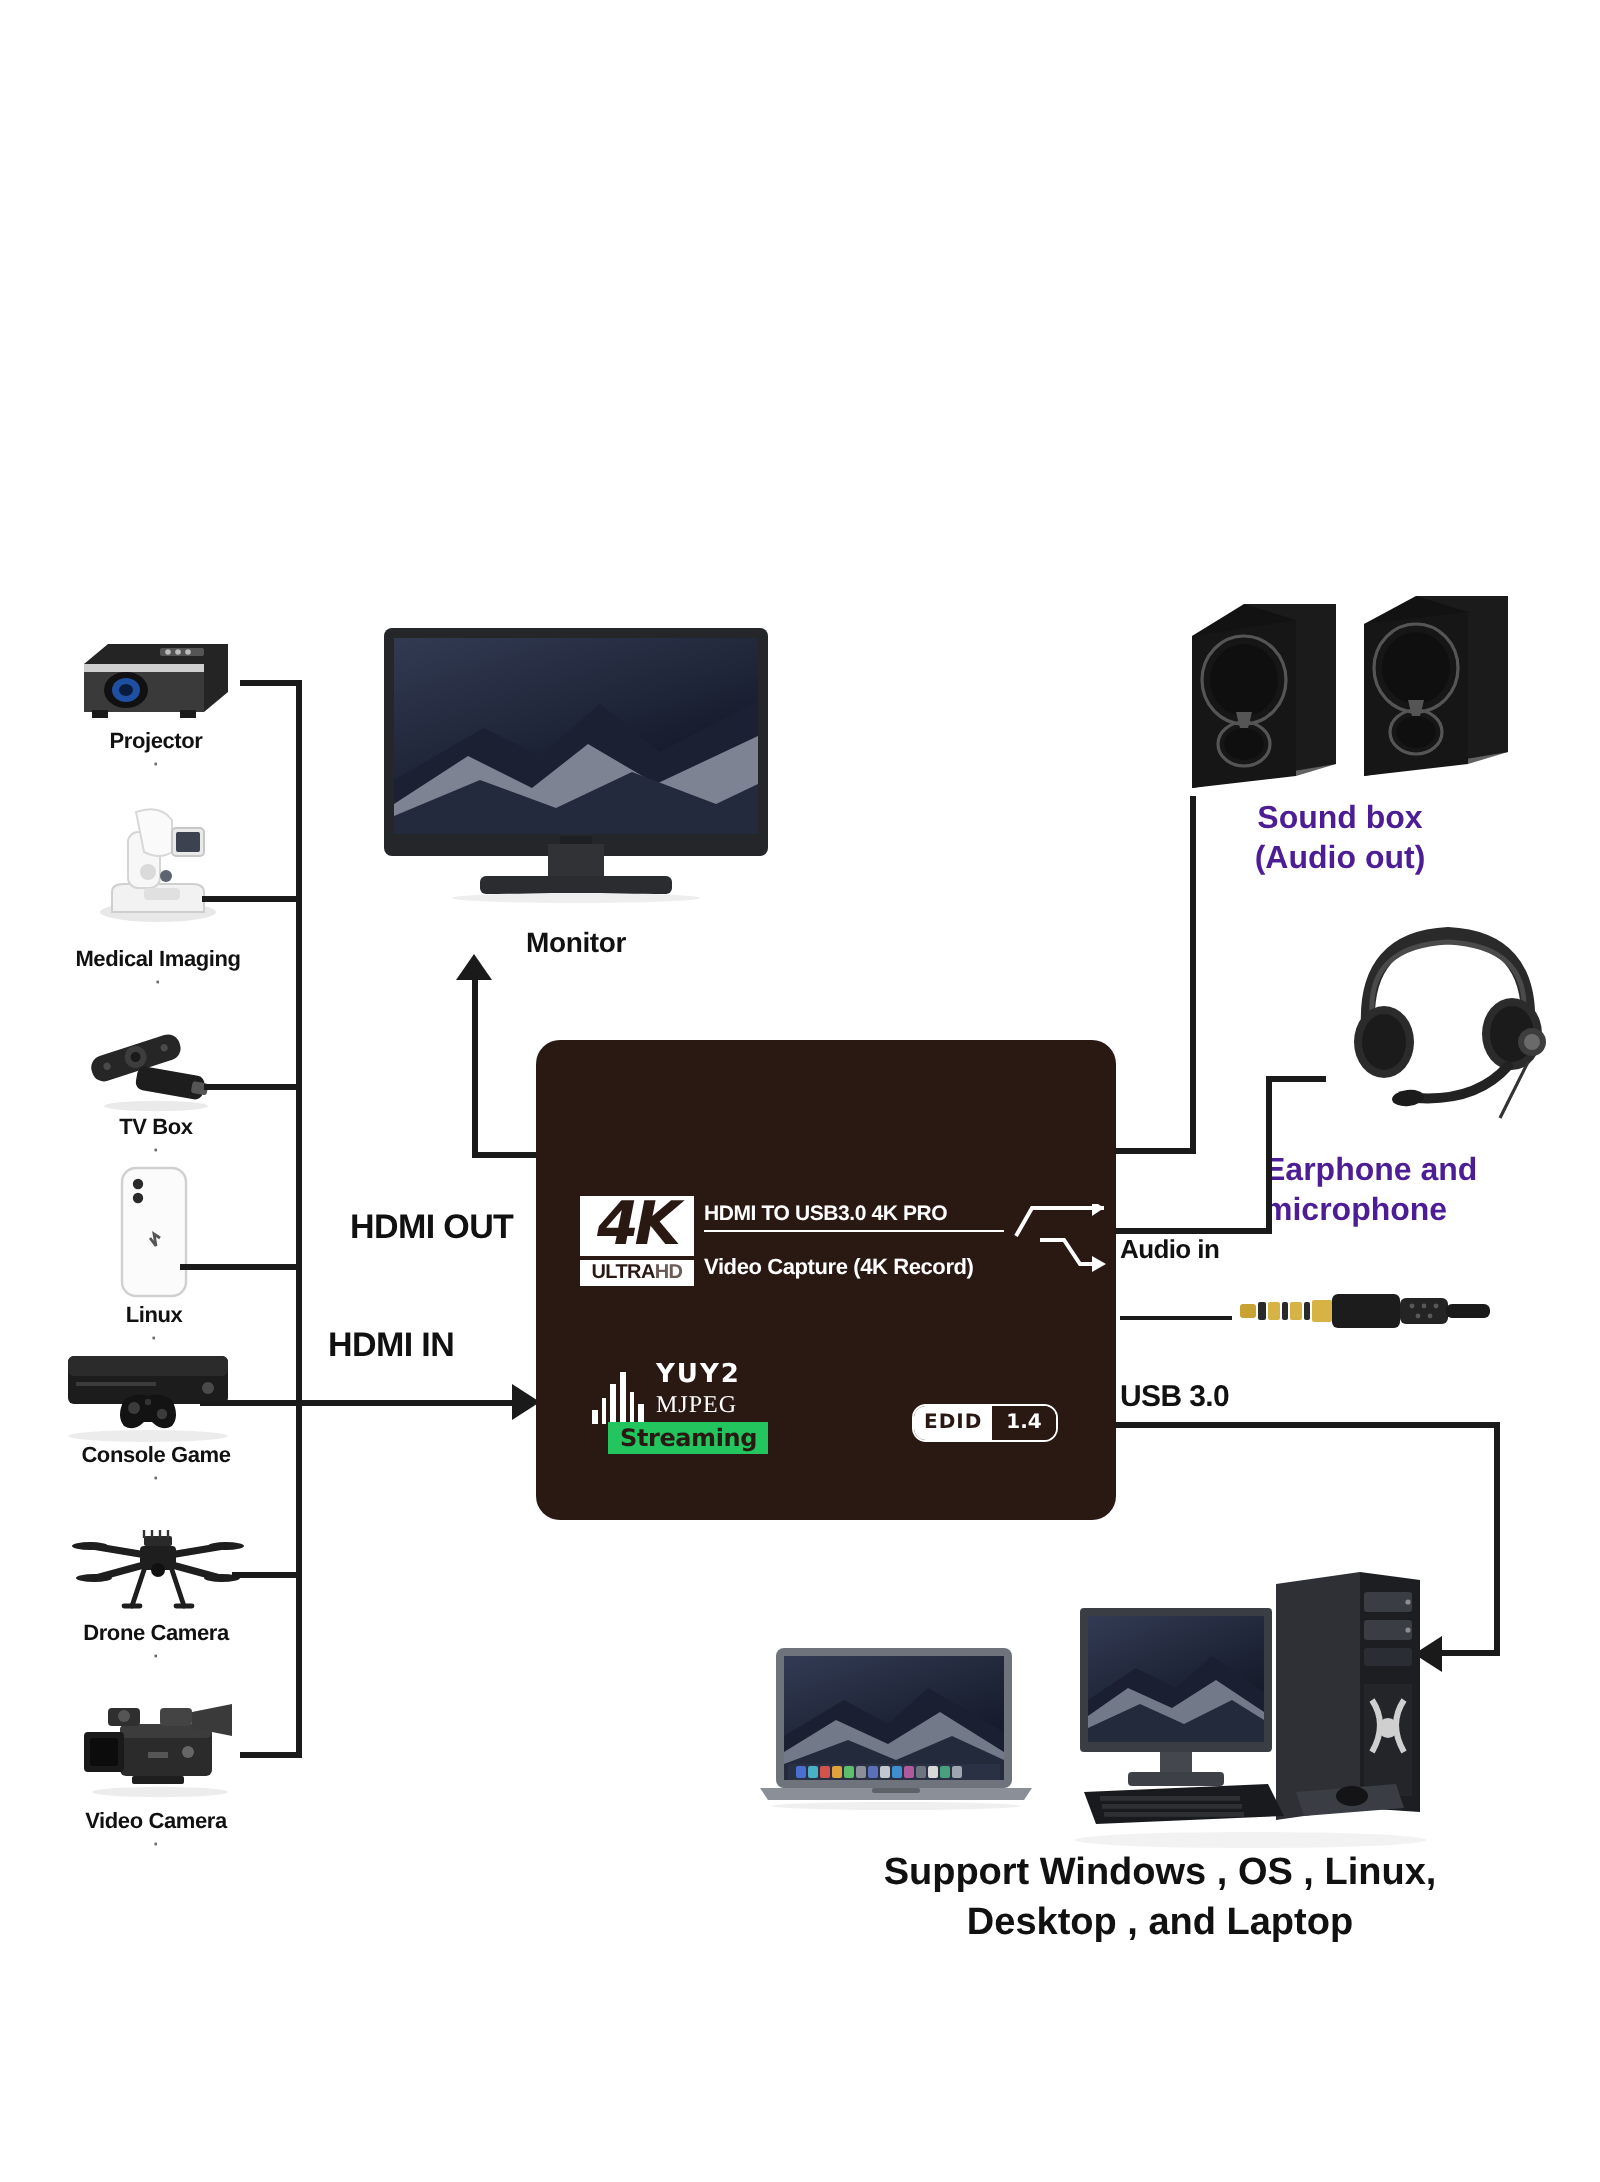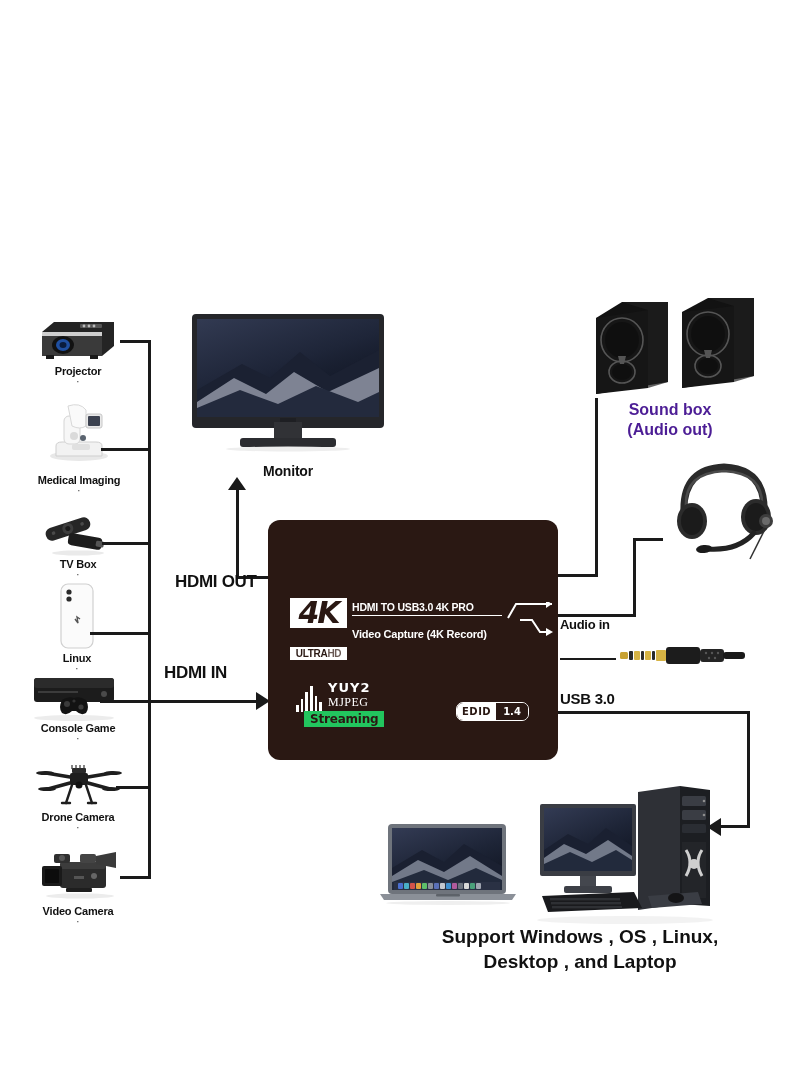--- a/index.html
+++ b/index.html
@@ -123,21 +123,21 @@
     font-family: "DejaVu Sans", sans-serif;
   }
   .k4-bot {
     background: #ffffff;
     color: #2a1813;
     font-size: 10px;
     font-weight: bold;
     text-align: center;
     line-height: 13px;
     height: 13px;
-    margin-top: 19px;
+    margin-top: 2px;
     letter-spacing: -0.3px;
   }
   .k4-bot .light { color: #6b5a55; }
   .dev-title-wrap {
     position: absolute;
     left: 84px; top: 80px;
     width: 150px;
   }
   .dev-title-1 {
     color: #ffffff;
@@ -420,21 +420,21 @@
       <rect x="84" y="110" width="28" height="16" fill="#313236"></rect>
       <rect x="50" y="126" width="96" height="9" rx="3" fill="#2b2c30"></rect>
       <ellipse cx="98" cy="137" rx="62" ry="2.5" fill="#eeeeee"></ellipse>
     </svg>
   </div>
   <div class="dev-label" style="left:228px; top:463px; width:120px; font-size:14px;">Monitor</div>
 
   <div class="line-h" style="left:236px; top:576px; width:94px;"></div>
   <div class="line-v" style="left:236px; top:489px; height:90px;"></div>
   <div class="arrow-up" style="left:228px; top:477px;"></div>
-  <div class="port-label" style="left:175px; top:572px;">HDMI OUT</div>
+  <div class="port-label" style="left:175px; top:604px;">HDMI OUT</div>
 
   <div class="art" style="left:588px; top:296px; width:170px; height:106px;">
     <svg width="170" height="106" viewBox="0 0 170 106">
 
       <path d="M8 22 L34 6 L80 6 L80 86 L8 98 Z" fill="#121212"></path>
       <path d="M34 6 L80 6 L80 86 L60 92 L60 14 Z" fill="#202020" opacity="0.7"></path>
       <path d="M8 22 L60 14 L60 92 L8 98 Z" fill="#161616"></path>
       <g opacity="0.55">
         <ellipse cx="34" cy="44" rx="21" ry="22" fill="none" stroke="#8a8a8a" stroke-width="1.6"></ellipse>
         <ellipse cx="34" cy="44" rx="17" ry="18" fill="#0b0b0b"></ellipse>
@@ -470,20 +470,24 @@
       <ellipse cx="24" cy="66" rx="15" ry="18" fill="#2b2b2b"></ellipse>
       <ellipse cx="24" cy="66" rx="11" ry="14" fill="#1b1b1b"></ellipse>
       <ellipse cx="88" cy="62" rx="15" ry="18" fill="#2b2b2b"></ellipse>
       <ellipse cx="88" cy="62" rx="11" ry="14" fill="#1b1b1b"></ellipse>
       <circle cx="98" cy="66" r="7" fill="#3d3d3d"></circle>
       <circle cx="98" cy="66" r="4" fill="#6a6a6a"></circle>
       <path d="M86 78 Q70 96 40 94" fill="none" stroke="#222" stroke-width="5" stroke-linecap="round"></path>
       <ellipse cx="36" cy="94" rx="8" ry="4" fill="#1b1b1b" transform="rotate(-6 36 94)"></ellipse>
       <path d="M96 76 L82 104" stroke="#333" stroke-width="1.6" fill="none"></path>
     </svg>
+  </div>
+  <div class="big-label" style="left:632px; top:576px; width:160px; text-align:left;">
+    <span>Earphone and</span><br>
+    <span>microphone</span>
   </div>
 
   <div class="line-h" style="left:558px; top:614px; width:78px;"></div>
   <div class="line-v" style="left:633px; top:538px; height:78px;"></div>
   <div class="line-h" style="left:633px; top:538px; width:30px;"></div>
 
   <div class="port-label" style="left:560px; top:617px; font-size:13px;">Audio in</div>
   <div class="line-h line-thin-h" style="left:560px; top:658px; width:56px;"></div>
   <div class="art" style="left:618px; top:645px; width:128px; height:22px;">
     <svg width="128" height="22" viewBox="0 0 128 22">

